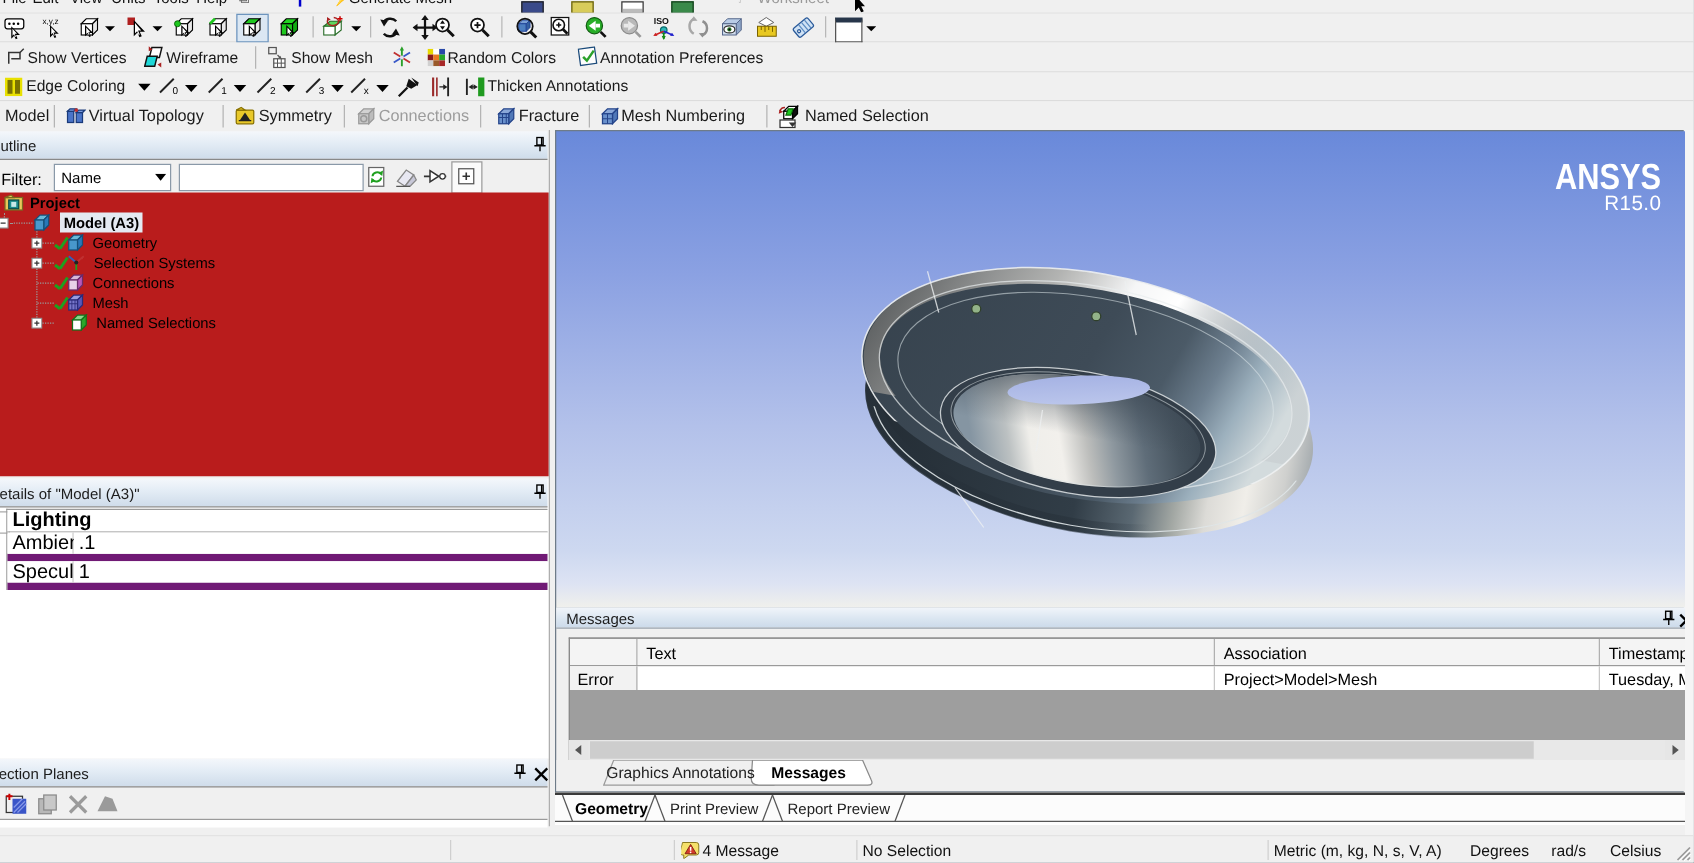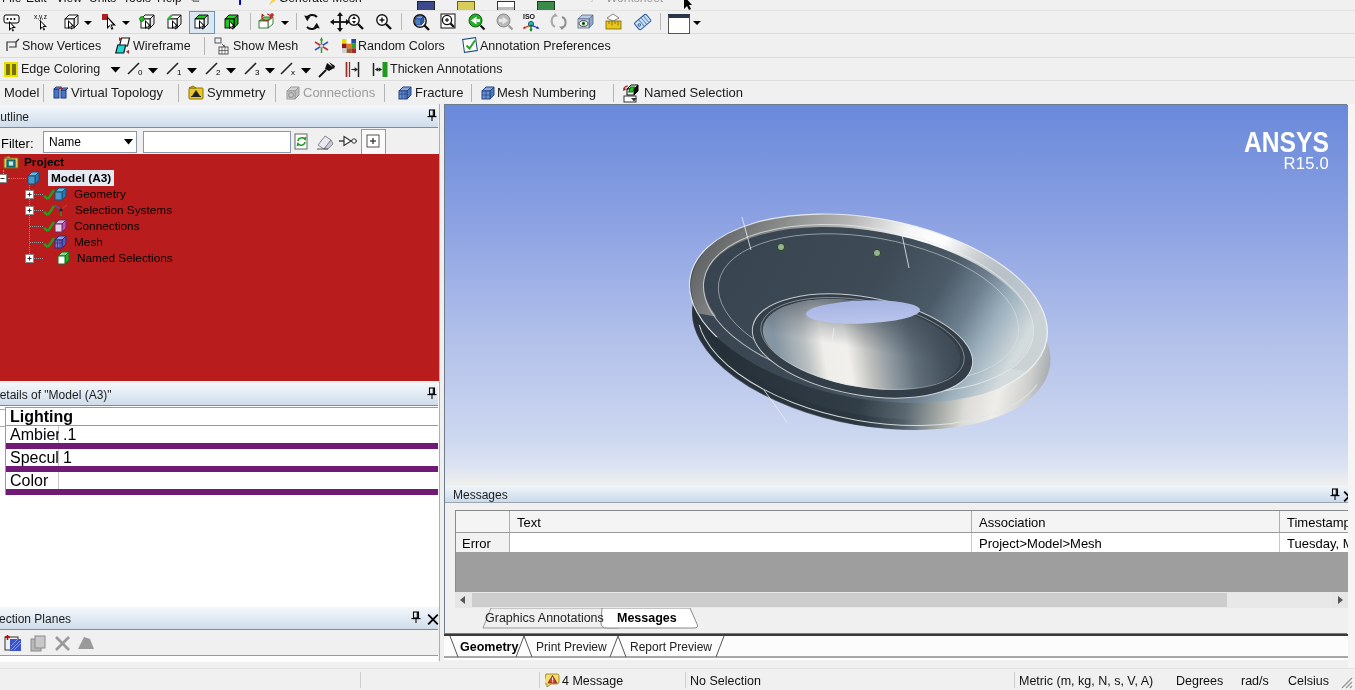--- a/index.html
+++ b/index.html
@@ -603,24 +603,20 @@
       <div class="row" style="border-bottom:1px solid #9a9a9a">
           <div class="c2"><b>Lighting</b></div>
         </div>
       <div class="row">
           <div class="c1">Ambient</div>
           <div class="c2">.1</div>
         </div>
       <div class="row">
           <div class="c1">Specular</div>
           <div class="c2">1</div>
-        </div>
-      <div class="row">
-          <div class="c1">Color</div>
-          <div class="c2"></div>
         </div>
     </div>
   </div>
   <div class="abs" id="secplanes" style="left:0;top:503px;width:439px;height:58px;background:#f0f0f0">
     <div class="abs" style="left:0;top:48px;width:438px;height:6px;background:#fff;border-top:1px solid #9a9a9a"></div>
     <div class="ptitle" style="top:0">
         <span>Section Planes</span>
       <svg class="pin" style="left:410px" viewBox="0 0 12 13">
           <g stroke="#000" stroke-width="1.1" fill="none">
             <rect x="3.5" y="1" width="5" height="6"></rect>

